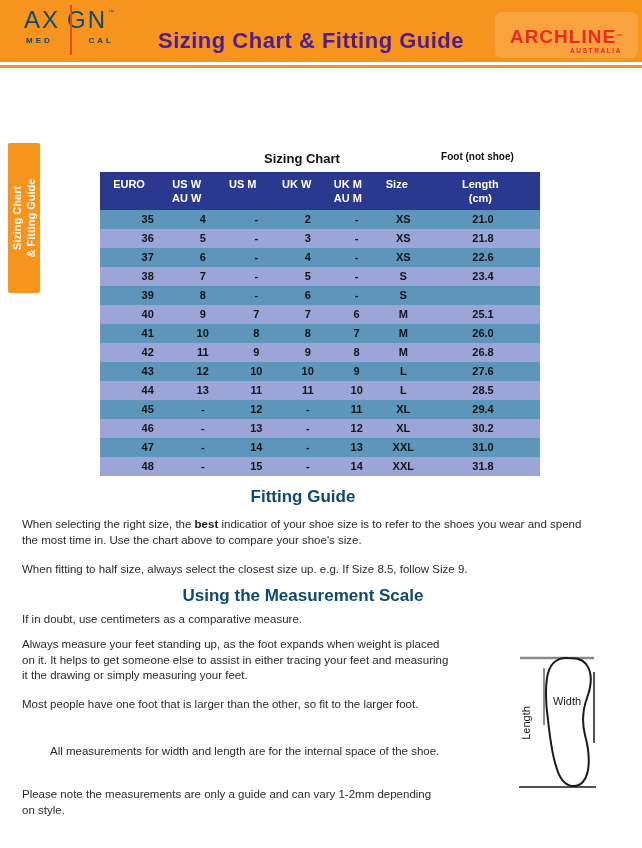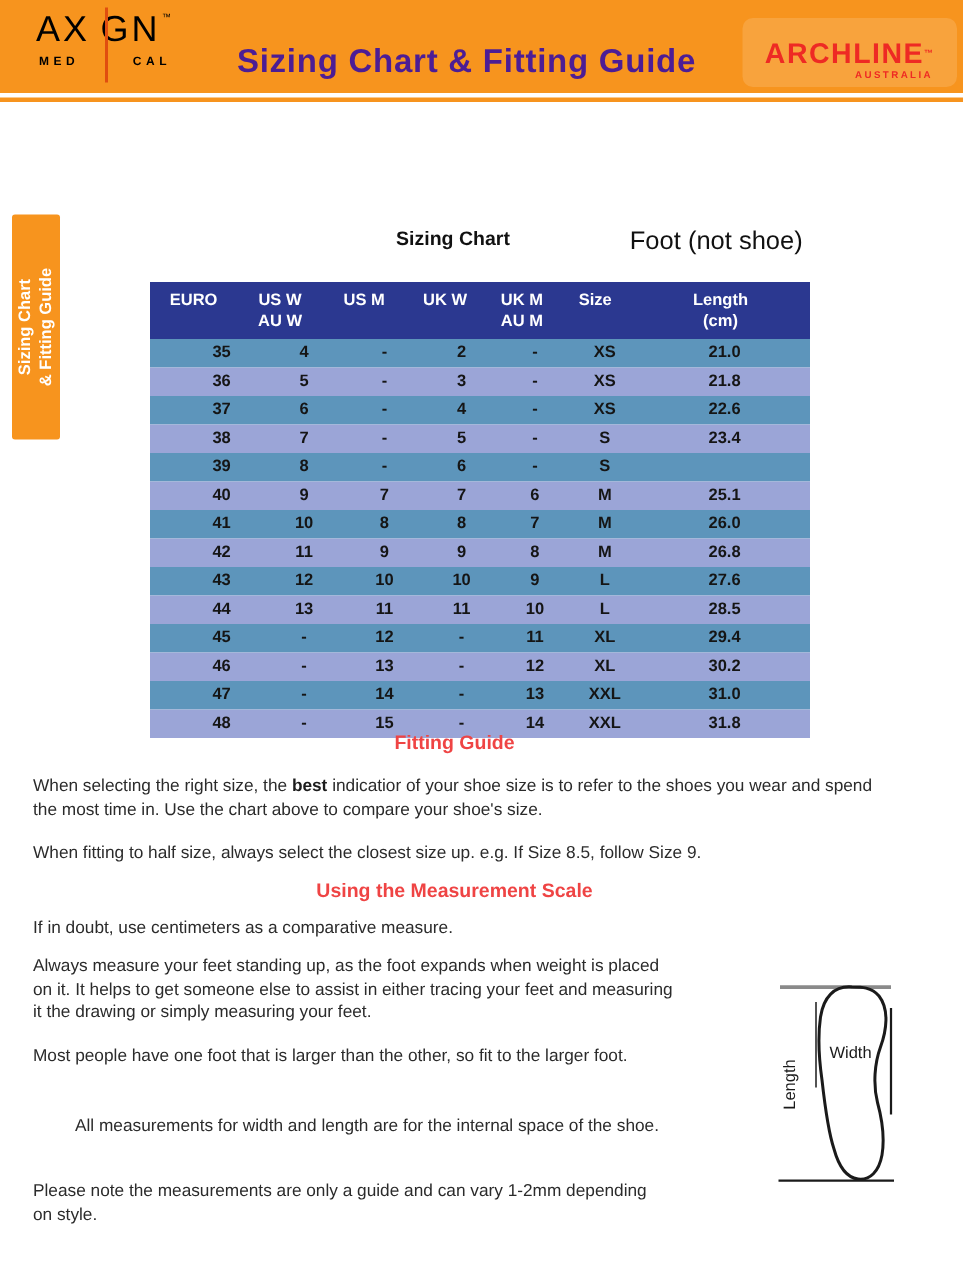--- a/index.html
+++ b/index.html
@@ -12,21 +12,21 @@
   }
   *{box-sizing:border-box;margin:0;padding:0;}
   body{margin:0;background:#fff;}
   .page{position:relative;width:642px;height:848px;background:#fff;overflow:hidden;
         font-family:"Liberation Sans",sans-serif;color:#2b2b2b;}
 
   
   .topbar{position:absolute;left:0;top:0;width:642px;height:62px;background:var(--orange);}
   .rule{position:absolute;left:0;top:65px;width:642px;height:3px;background:var(--orange);}
 
-  .axign{position:absolute;left:24px;top:7px;width:96px;height:50px;color:#000000;}
+  .axign{position:absolute;left:24px;top:7px;width:96px;height:50px;color:#0c4a6e;}
   .axign-name{display:flex;justify-content:space-between;width:92px;font-size:24px;
               letter-spacing:2px;font-weight:400;line-height:26px;}
   .axign-tm{font-size:6px;vertical-align:top;line-height:10px;margin-left:1px;}
   .axign-sub{display:flex;justify-content:space-between;width:88px;margin-left:2px;margin-top:3px;
              font-size:8px;font-weight:bold;letter-spacing:3px;}
   .axign-bar{position:absolute;left:46px;top:-2px;width:2px;height:50px;background:var(--bar);}
 
   .header-title{position:absolute;left:140px;right:160px;top:28px;text-align:center;
                 color:#4c1d95;font-size:22px;font-weight:bold;letter-spacing:0.5px;}
 
@@ -42,35 +42,35 @@
   .side-tab{position:absolute;left:8px;top:143px;width:32px;height:150px;background:var(--orange);
             border-radius:2px;}
   .side-tab-text{position:absolute;left:-59px;top:59px;width:150px;height:32px;
                  transform:rotate(-90deg);text-align:center;color:#fff;font-weight:bold;
                  font-size:11px;line-height:14px;padding-top:2px;}
 
   
   .chart-title{position:absolute;left:100px;top:151px;width:404px;text-align:center;
                color:#111;font-size:13px;font-weight:bold;}
   .foot-note{position:absolute;left:415px;top:151px;width:125px;text-align:center;
-             color:#111;font-size:17px;font-weight:normal;}
-
-  .sizing-table{position:absolute;left:100px;top:188px;width:440px;font-size:11px;}
+             color:#111;font-size:10px;font-weight:bold;}
+
+  .sizing-table{position:absolute;left:100px;top:172px;width:440px;font-size:11px;}
   .tgrid{display:grid;grid-template-columns:13.2% 13% 12.5% 12% 11.3% 10.9% 27.1%;}
   .thead{background:var(--thead);color:#fff;font-weight:bold;min-height:38px;align-items:start;
          padding-top:5px;}
   .thead .hcell{text-align:center;line-height:14px;}
   .trow{height:19px;align-items:center;color:#151515;font-weight:bold;padding-left:20px;}
   .trow .tcell{text-align:center;line-height:19px;}
   .row-a{background:var(--rowA);}
   .row-b{background:var(--rowB);}
 
   
-  .center-heading{position:absolute;left:0;width:606px;text-align:center;color:#ef4444;
-                  font-size:13px;font-weight:bold;}
+  .center-heading{position:absolute;left:0;width:606px;text-align:center;color:#0c4a6e;
+                  font-size:17px;font-weight:bold;}
   .para{position:absolute;left:22px;width:600px;font-size:11.5px;line-height:15.5px;
         color:#2b2b2b;white-space:pre-line;}
   .para b{font-weight:bold;color:#1c1c1c;}
 
   #fg-heading{top:487px;}
   #fg-p1{top:517px;}
   #fg-p2{top:562px;}
   #ms-heading{top:586px;}
   #ms-p1{top:612px;}
   #ms-p2{top:637px;width:470px;}

